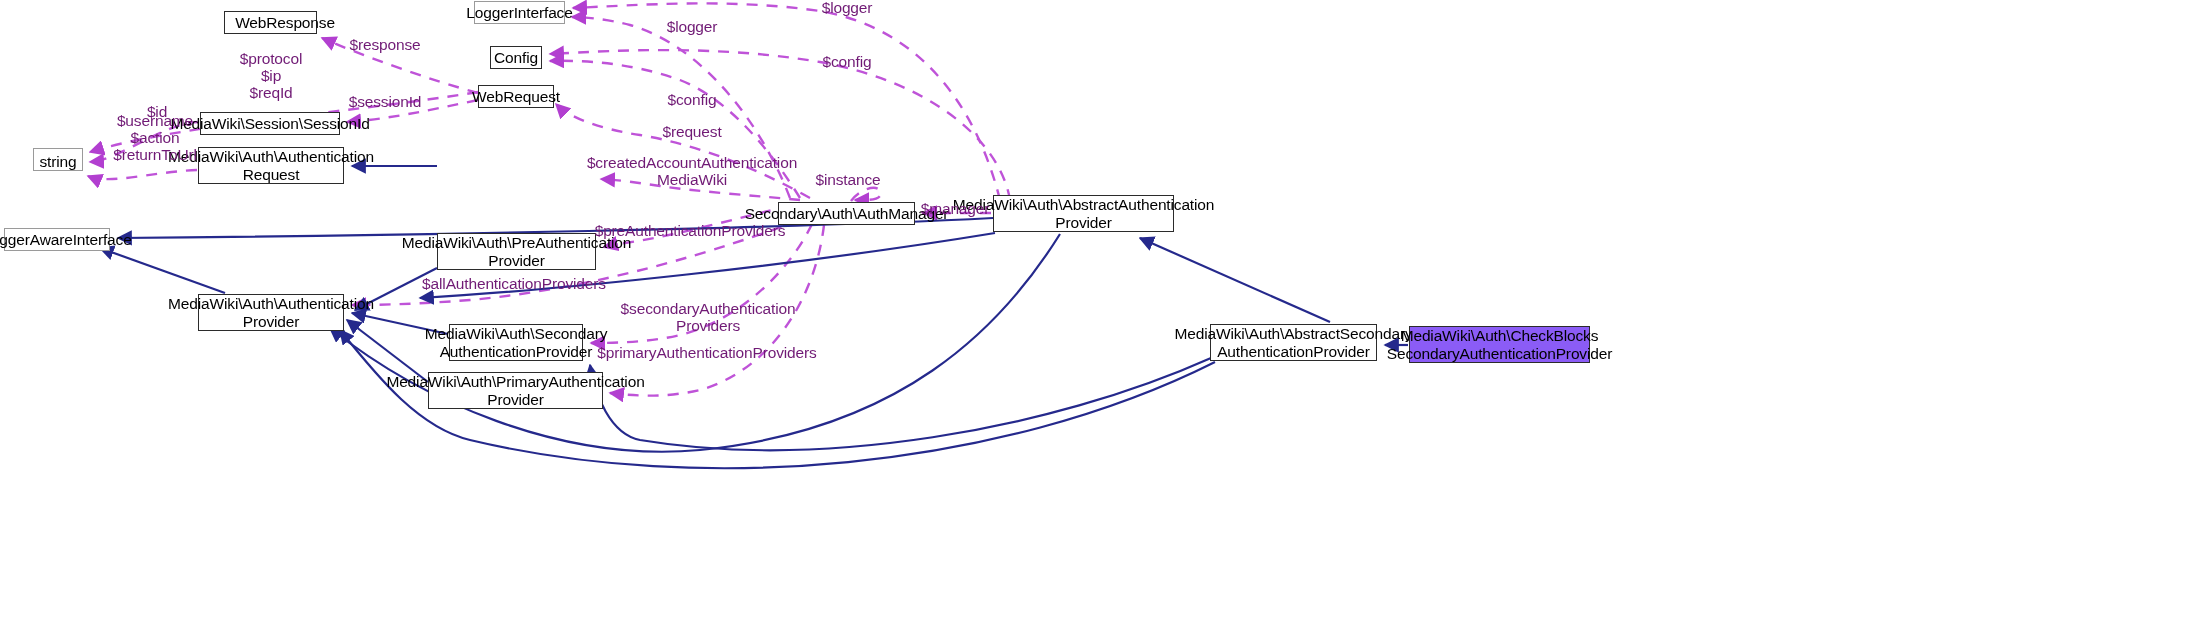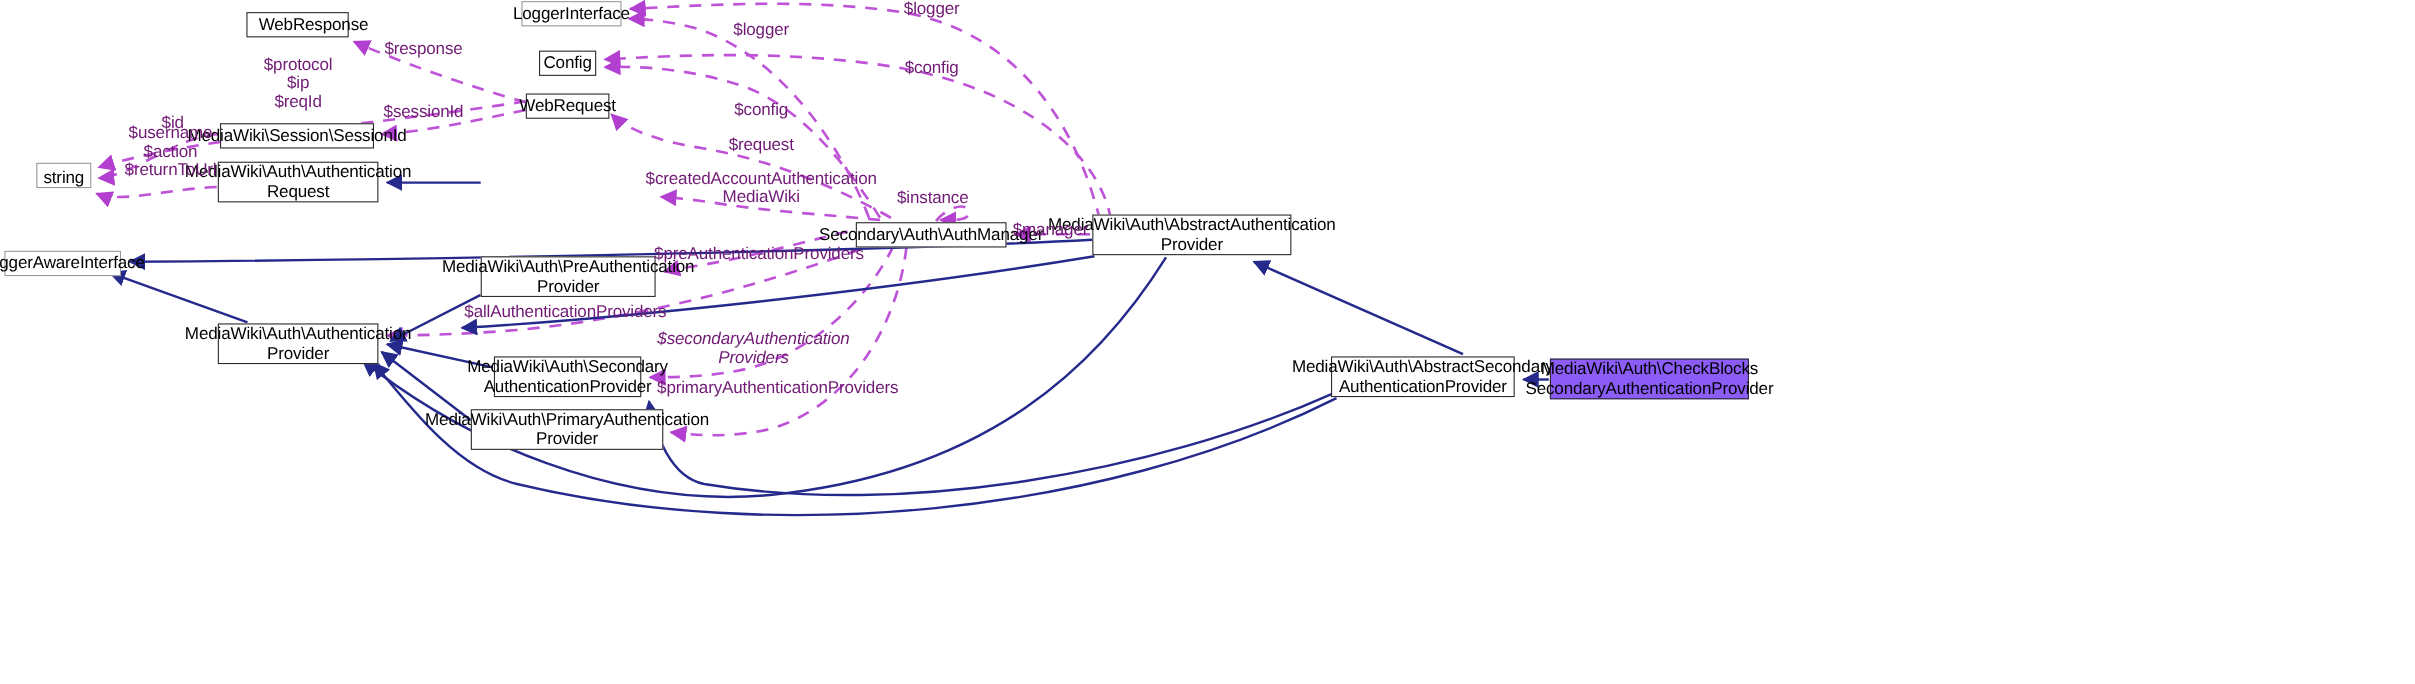--- a/index.html
+++ b/index.html
@@ -238,17 +238,17 @@
   <div class="edge-label" style="left:692px; top:27px;">$logger</div>
   <div class="edge-label" style="left:847px; top:62px;">$config</div>
   <div class="edge-label" style="left:692px; top:100px;">$config</div>
   <div class="edge-label" style="left:692px; top:132px;">$request</div>
   <div class="edge-label" style="left:692px; top:171px;">$createdAccountAuthentication
 MediaWiki</div>
   <div class="edge-label" style="left:848px; top:180px;">$instance</div>
   <div class="edge-label" style="left:955px; top:209px;">$manager</div>
   <div class="edge-label" style="left:690px; top:231px;">$preAuthenticationProviders</div>
   <div class="edge-label" style="left:514px; top:284px;">$allAuthenticationProviders</div>
-  <div class="edge-label" style="left:685px; top:317px;font-style:italic;">$secondaryAuthentication
+  <div class="edge-label" style="left:708px; top:317px;">$secondaryAuthentication
 Providers</div>
   <div class="edge-label" style="left:690px; top:353px;padding-left:34px;">$primaryAuthenticationProviders</div>
 
 </div>
 
 </body></html>

